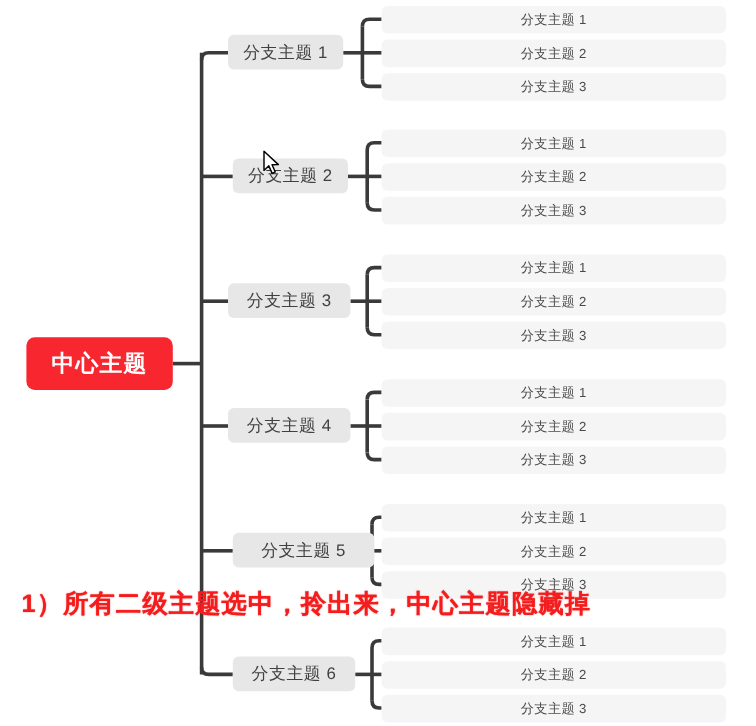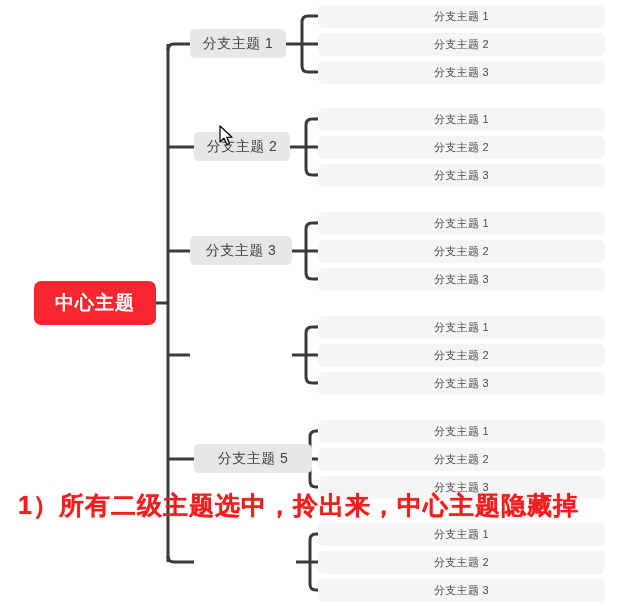--- a/index.html
+++ b/index.html
@@ -25,21 +25,20 @@
     left: 22px;
     top: 281px;
     width: 122px;
     height: 44px;
     background: #f7262f;
     border-radius: 7px;
     display: flex;
     align-items: center;
     justify-content: center;
     box-sizing: border-box;
-    margin-left: 12px;
   }
   .central-label {
     color: #ffffff;
     font-size: 19px;
     font-weight: bold;
     letter-spacing: 1px;
     white-space: nowrap;
   }
   
   .branch-node {
@@ -85,21 +84,21 @@
     width: 630px;
     height: 605px;
     pointer-events: none;
   }
   
   .annotation {
     position: absolute;
     left: 18px;
     top: 489px;
     color: #f41d1d;
-    font-size: 25px;
+    font-size: 21px;
     font-weight: bold;
     white-space: nowrap;
     letter-spacing: 1px;
     text-shadow: 0 0 1px #f41d1d;
   }
   
   .cursor {
     position: absolute;
     left: 219px;
     top: 125px;
@@ -168,22 +167,28 @@
 
   <div class="branch-node" style="left:190px; top:29px; width:96px;">
     <span class="branch-label">分支主题 1</span>
   </div>
   <div class="branch-node" style="left:194px; top:132px; width:96px;">
     <span class="branch-label">分支主题 2</span>
   </div>
   <div class="branch-node" style="left:190px; top:236px; width:102px;">
     <span class="branch-label">分支主题 3</span>
   </div>
+  <div class="branch-node" style="left:190px; top:340px; width:102px;">
+    <span class="branch-label">分支主题 4</span>
+  </div>
   <div class="branch-node" style="left:194px; top:444px; width:118px;">
     <span class="branch-label">分支主题 5</span>
+  </div>
+  <div class="branch-node" style="left:194px; top:547px; width:102px;">
+    <span class="branch-label">分支主题 6</span>
   </div>
 
   <div class="leaf-node" style="top:5px;">
     <span class="leaf-label">分支主题 1</span>
   </div>
   <div class="leaf-node" style="top:33px;">
     <span class="leaf-label">分支主题 2</span>
   </div>
   <div class="leaf-node" style="top:61px;">
     <span class="leaf-label">分支主题 3</span>

